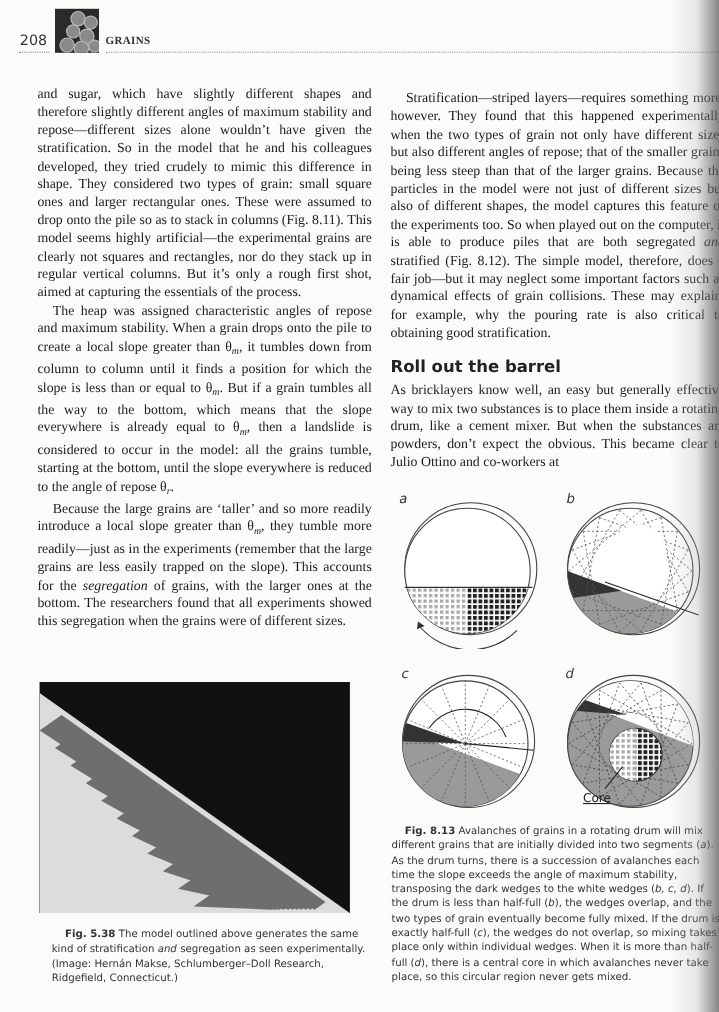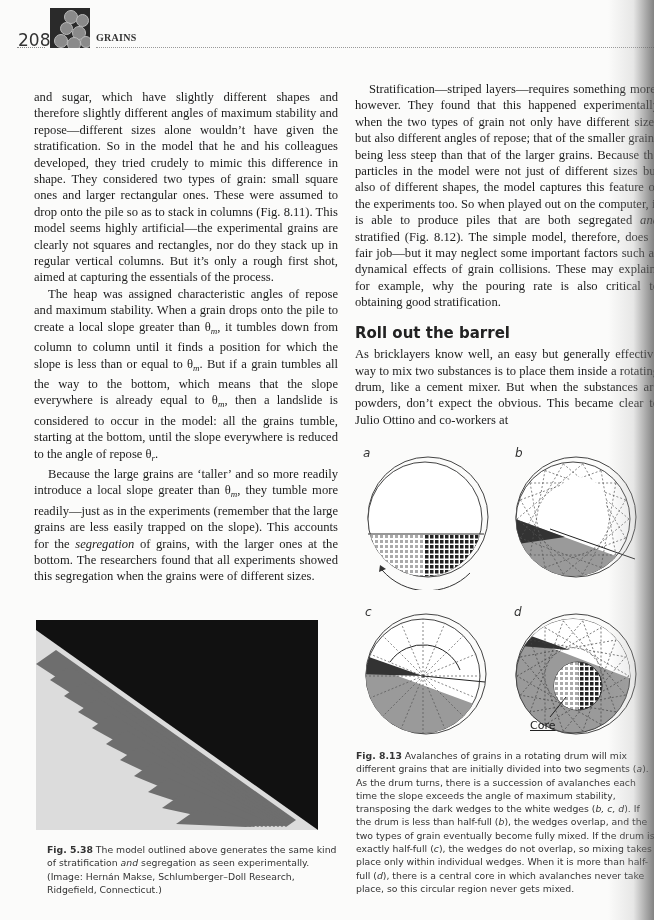--- a/index.html
+++ b/index.html
@@ -1,33 +1,33 @@
 <!DOCTYPE html>
 <html><head>
 <meta charset="utf-8">
 <style>
   html,body{margin:0;padding:0;}
   body{width:654px;height:920px;background:#fbfbfa;position:relative;overflow:hidden;font-family:"Liberation Serif","DejaVu Serif",serif;color:#1c1c1c;}
   .header{position:absolute;left:0;top:0;width:654px;height:50px;}
-  .pgnum{position:absolute;left:18px;top:30px;font-family:"DejaVu Sans",sans-serif;font-size:17px;color:#333;}
+  .pgnum{position:absolute;left:18px;top:30px;font-family:"DejaVu Sans",sans-serif;font-size:13px;color:#333;}
   .pgnum-rule{position:absolute;left:17px;top:47px;width:28px;border-top:1px dotted #888;}
   .thumb{position:absolute;left:50px;top:8px;width:40px;height:40px;background:#2a2a2a;overflow:hidden;}
   .thumb span{position:absolute;border-radius:50%;background:#8a8a8a;border:1px solid #bbb;}
   .running{position:absolute;left:96px;top:32px;font-family:Liberation Serif, serif;font-weight:bold;font-size:10px;letter-spacing:0.3px;color:#333;}
   .run-rule{position:absolute;left:96px;top:47px;width:558px;border-top:1px dotted #999;}
   .col{position:absolute;font-size:12.6px;line-height:16.4px;text-align:justify;}
   .col p{margin:0;}
   .col p.ind{text-indent:14px;}
-  .lcol{left:34px;top:89px;width:304px;}
+  .lcol{left:34px;top:77px;width:304px;}
   .rcol{left:355px;top:81px;width:304px;}
   .h2{font-family:"DejaVu Sans",sans-serif;font-weight:bold;font-size:15px;margin:14px 0 5px 0;color:#222;}
   .sub{font-size:9px;vertical-align:-3px;}
   .fig12{position:absolute;left:36px;top:620px;width:282px;height:210px;background:#111;overflow:hidden;}
   .cap{position:absolute;font-family:"DejaVu Sans",sans-serif;font-size:9.3px;line-height:13.3px;color:#333;}
-  .cap b{font-weight:bold;}
+  .cap b{font-weight:bold;margin-left:12px;}
   .cap12{left:47px;top:843px;width:290px;}
   .cap13{left:356px;top:749px;width:300px;}
   .drum{position:absolute;}
   .lbl{position:absolute;font-family:"DejaVu Sans",sans-serif;font-style:italic;font-size:12px;color:#333;}
   .core{position:absolute;font-family:"DejaVu Sans",sans-serif;font-size:11px;color:#222;text-decoration:underline;}
   .shadow{position:absolute;right:0;top:0;width:46px;height:920px;background:linear-gradient(to right,rgba(255,255,255,0),rgba(170,170,170,0.25) 55%,rgba(90,90,90,0.75));pointer-events:none;}
 </style>
 </head>
 <body>
 

